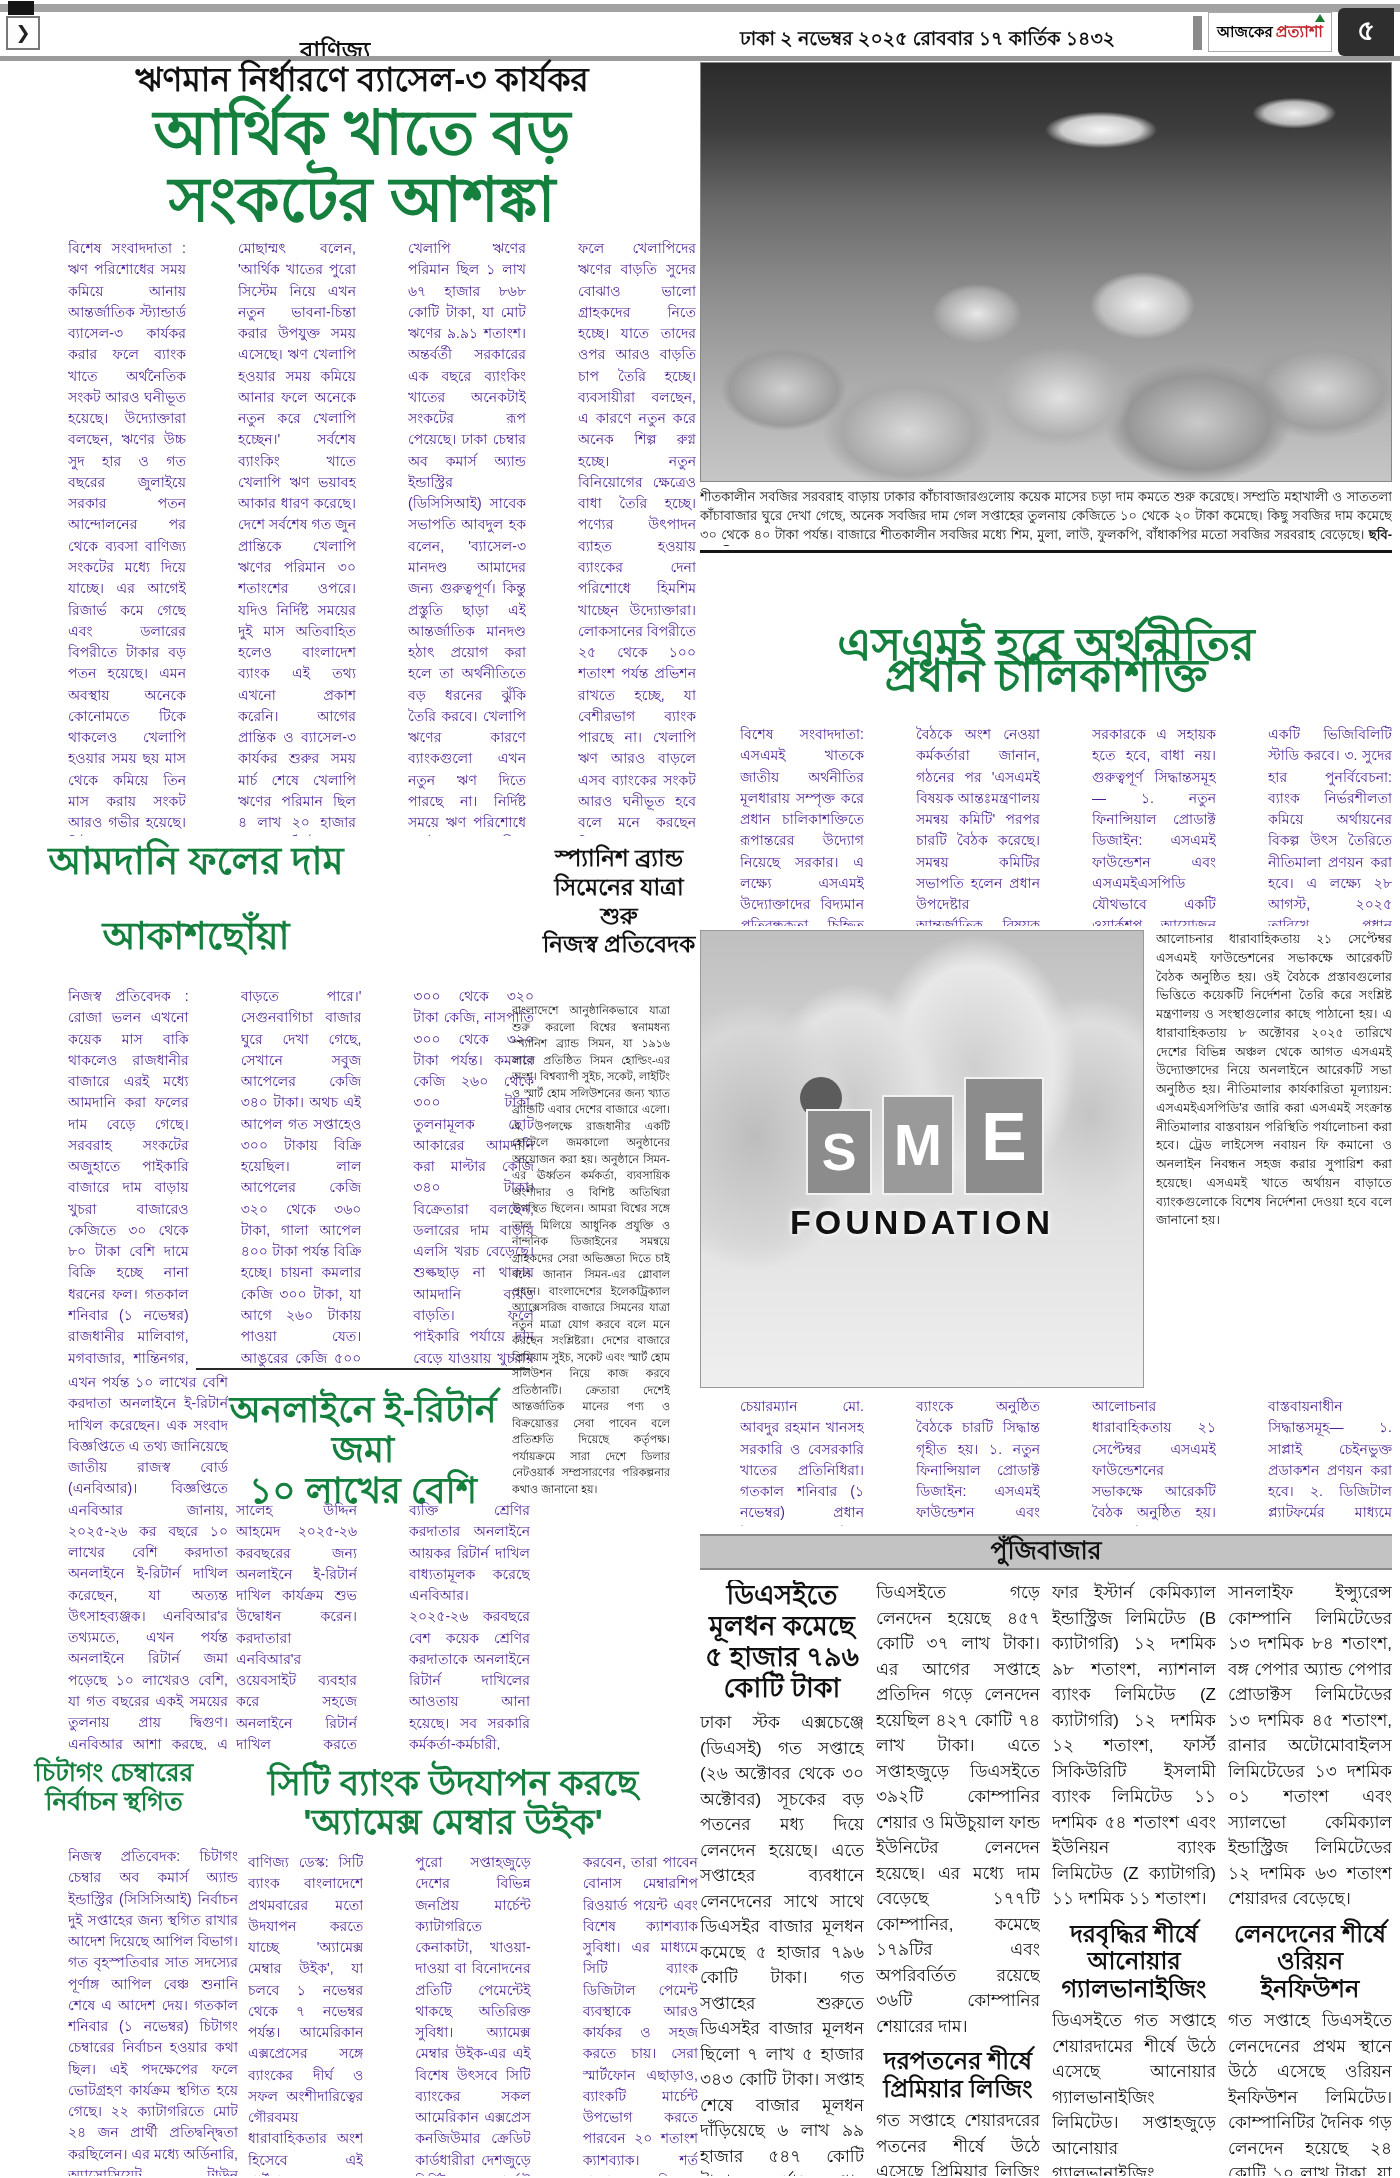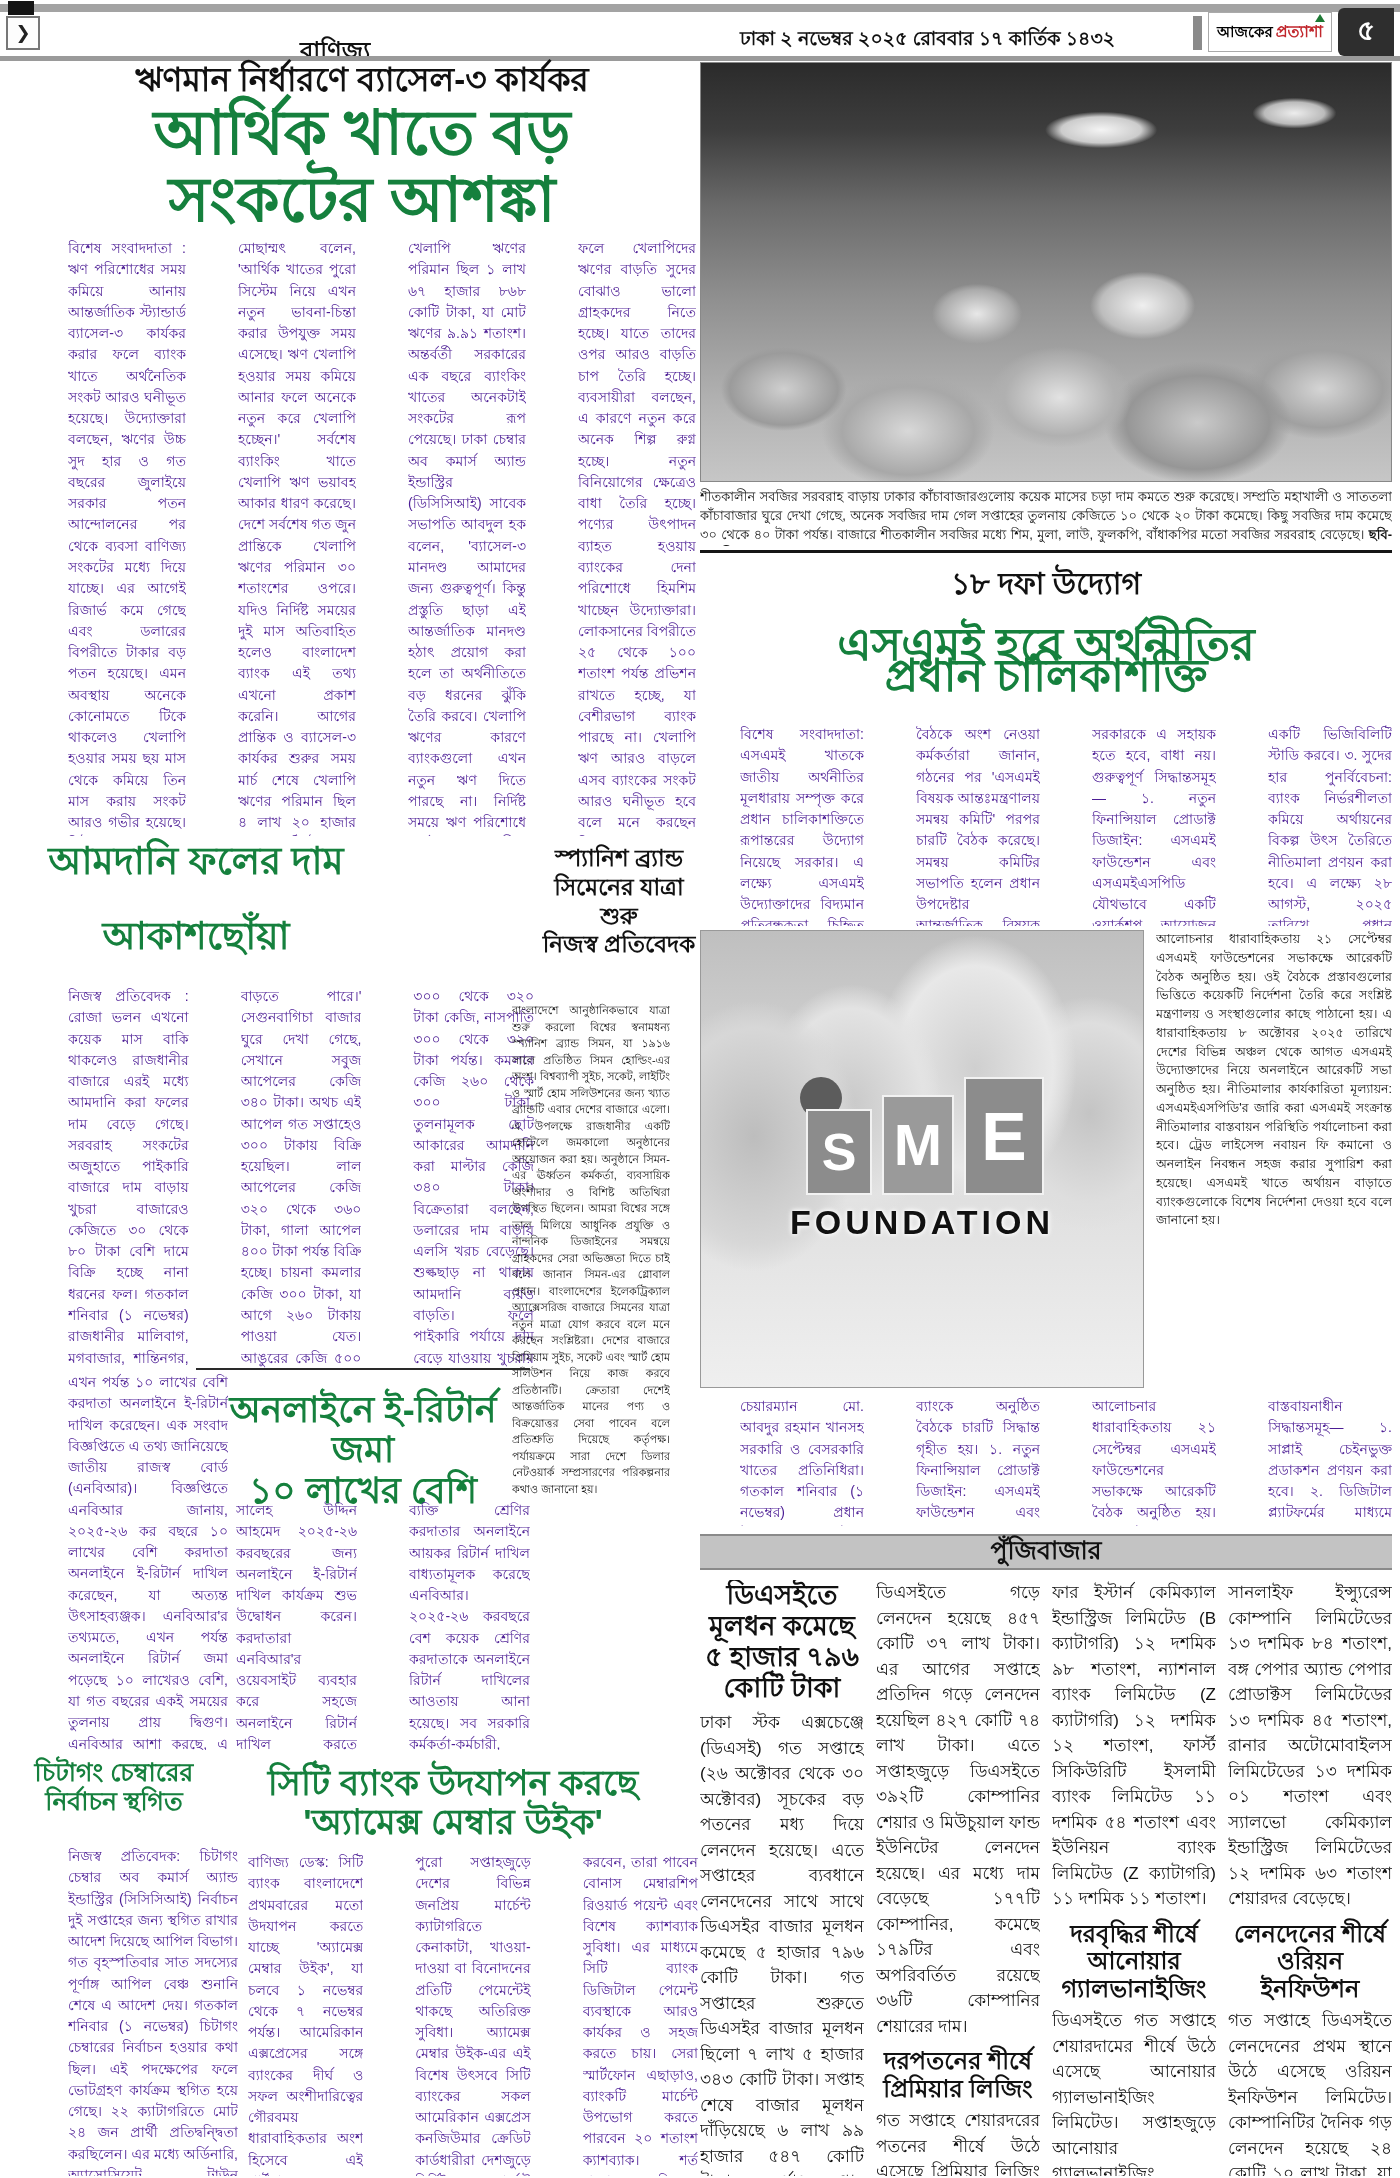--- a/index.html
+++ b/index.html
@@ -150,21 +150,20 @@
     <div class="col body-txt just">ফলে খেলাপিদের ঋণের বাড়তি সুদের বোঝাও ভালো গ্রাহকদের নিতে হচ্ছে। যাতে তাদের ওপর আরও বাড়তি চাপ তৈরি হচ্ছে। ব্যবসায়ীরা বলছেন, এ কারণে নতুন করে অনেক শিল্প রুগ্ন হচ্ছে। নতুন বিনিয়োগের ক্ষেত্রেও বাধা তৈরি হচ্ছে। পণ্যের উৎপাদন ব্যাহত হওয়ায় ব্যাংকের দেনা পরিশোধে হিমশিম খাচ্ছেন উদ্যোক্তারা। লোকসানের বিপরীতে ২৫ থেকে ১০০ শতাংশ পর্যন্ত প্রভিশন রাখতে হচ্ছে, যা বেশীরভাগ ব্যাংক পারছে না। খেলাপি ঋণ আরও বাড়লে এসব ব্যাংকের সংকট আরও ঘনীভূত হবে বলে মনে করছেন বিশ্লেষকরা। যার প্রভাব বিনিয়োগকারীদের ওপর পড়বে।</div>
   </div>
 
   <div class="abs photo"></div>
   <div class="abs caption just clip">
     <span>শীতকালীন সবজির সরবরাহ বাড়ায় ঢাকার কাঁচাবাজারগুলোয় কয়েক মাসের চড়া দাম কমতে শুরু করেছে। সম্প্রতি মহাখালী ও সাততলা কাঁচাবাজার ঘুরে দেখা গেছে, অনেক সবজির দাম গেল সপ্তাহের তুলনায় কেজিতে ১০ থেকে ২০ টাকা কমেছে। কিছু সবজির দাম কমেছে ৩০ থেকে ৪০ টাকা পর্যন্ত। বাজারে শীতকালীন সবজির মধ্যে শিম, মুলা, লাউ, ফুলকপি, বাঁধাকপির মতো সবজির সরবরাহ বেড়েছে।</span>
     <b>ছবি-সংগৃহীত</b>
   </div>
 
   <div class="abs sme-rule"></div>
-  <div class="abs sme-kicker ctr">১৮ দফা উদ্যোগ</div>
   <div class="abs sme-h1 ctr hl">এসএমই হবে অর্থনীতির</div>
   <div class="abs sme-h2 ctr hl">প্রধান চালিকাশক্তি</div>
   <div class="abs sme-top cols clip">
     <div class="col body-txt just">বিশেষ সংবাদদাতা: এসএমই খাতকে জাতীয় অর্থনীতির মূলধারায় সম্পৃক্ত করে প্রধান চালিকাশক্তিতে রূপান্তরের উদ্যোগ নিয়েছে সরকার। এ লক্ষ্যে এসএমই উদ্যোক্তাদের বিদ্যমান প্রতিবন্ধকতা চিহ্নিত করে তা নিরসনে ১৮ দফা সুপারিশ তৈরি করেছে 'নিবন্ধিত সমন্বয় কমিটি'। সরকার চারটি বৈঠকে এসব সুপারিশ চূড়ান্ত করেছে।</div>
     <div class="col body-txt just">বৈঠকে অংশ নেওয়া কর্মকর্তারা জানান, গঠনের পর 'এসএমই বিষয়ক আন্তঃমন্ত্রণালয় সমন্বয় কমিটি' পরপর চারটি বৈঠক করেছে। সমন্বয় কমিটির সভাপতি হলেন প্রধান উপদেষ্টার আন্তর্জাতিক বিষয়ক বিশেষ দূত লুৎফে সিদ্দিকী। কমিটির ওই সব বৈঠকে অংশ নেন বাংলাদেশ ব্যাংকের গভর্নর ড. আহসান এইচ মনসুর, এনবিআর-এর</div>
     <div class="col body-txt just">সরকারকে এ সহায়ক হতে হবে, বাধা নয়। গুরুত্বপূর্ণ সিদ্ধান্তসমূহ— ১. নতুন ফিনান্সিয়াল প্রোডাক্ট ডিজাইন: এসএমই ফাউন্ডেশন এবং এসএমইএসপিডি যৌথভাবে একটি ওয়ার্কশপ আয়োজন করে এসএমই খাতের জন্য চলতি মূলধন বা এসএমই-বান্ধব প্রোডাক্ট ডিজাইনের উদ্যোগ নেবে। ২. ঋণ প্রাপ্তি সহজ করতে ১০% বাধ্যবাধকতার নিয়ম নমনীয় করা হবে।</div>
     <div class="col body-txt just">একটি ভিজিবিলিটি স্টাডি করবে। ৩. সুদের হার পুনর্বিবেচনা: ব্যাংক নির্ভরশীলতা কমিয়ে অর্থায়নের বিকল্প উৎস তৈরিতে নীতিমালা প্রণয়ন করা হবে। এ লক্ষ্যে ২৮ আগস্ট, ২০২৫ তারিখে প্রধান উপদেষ্টার কার্যালয়ে বিনিয়োগ সংক্রান্ত কমিটির বৈঠকে প্রস্তাবগুলো পর্যালোচনা করা হয়। ৪. এসএমইর জন্য প্রণীত নীতিমালা বাস্তবায়নে কাজ চলছে।</div>
   </div>
   <div class="abs sme-img">
     <div class="sme-logo">

